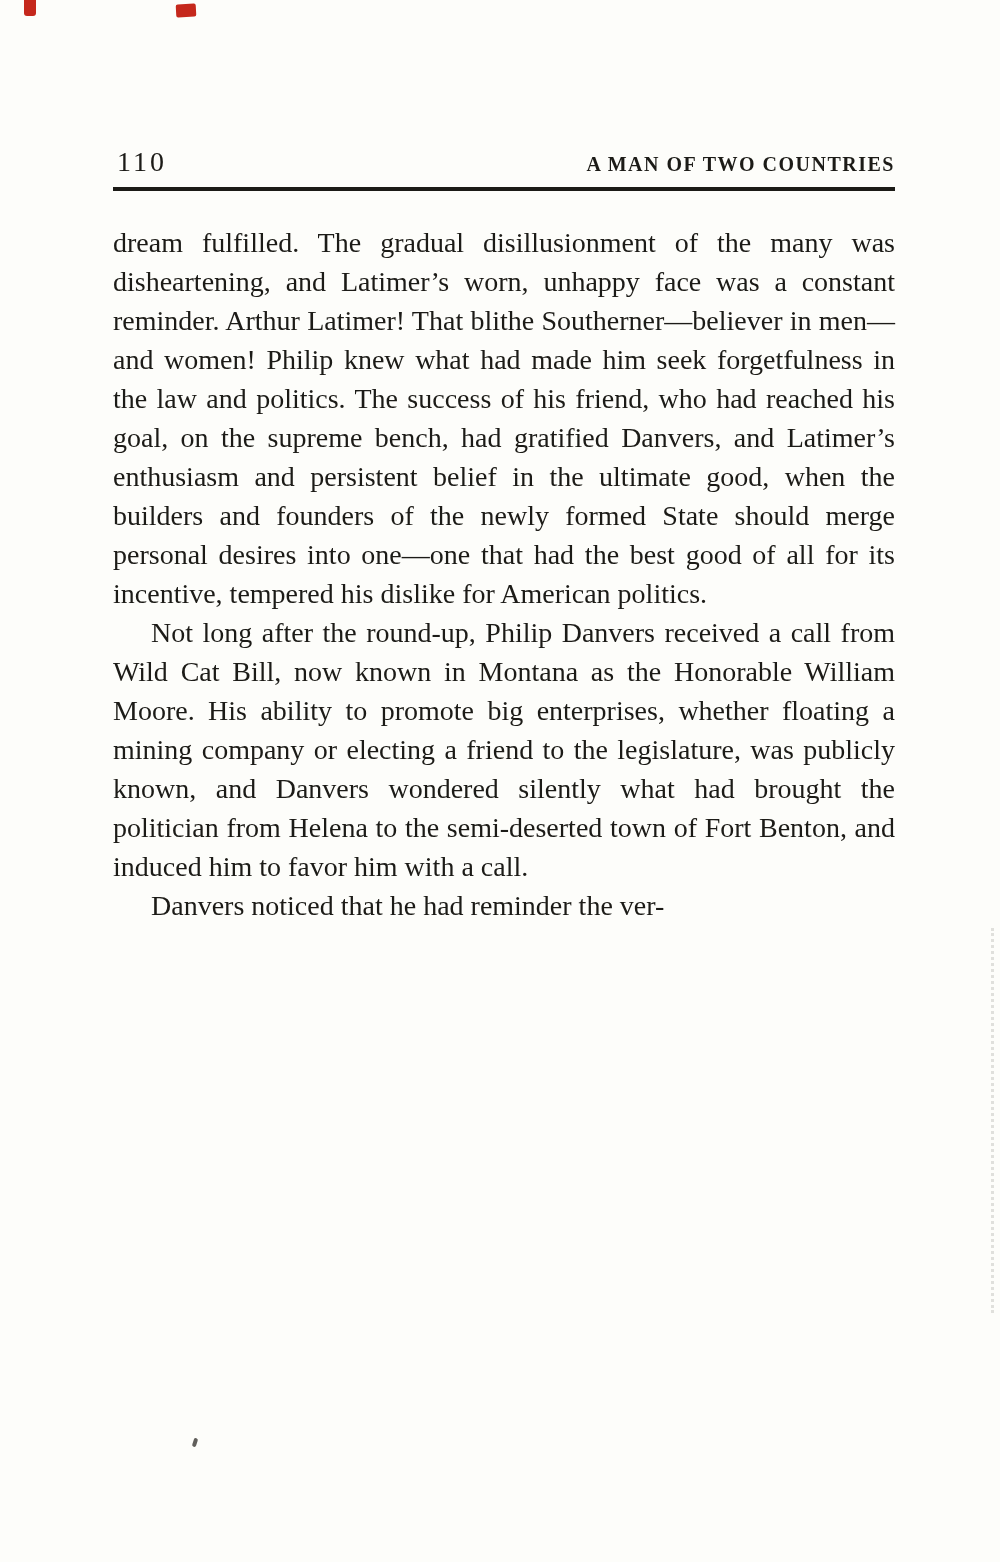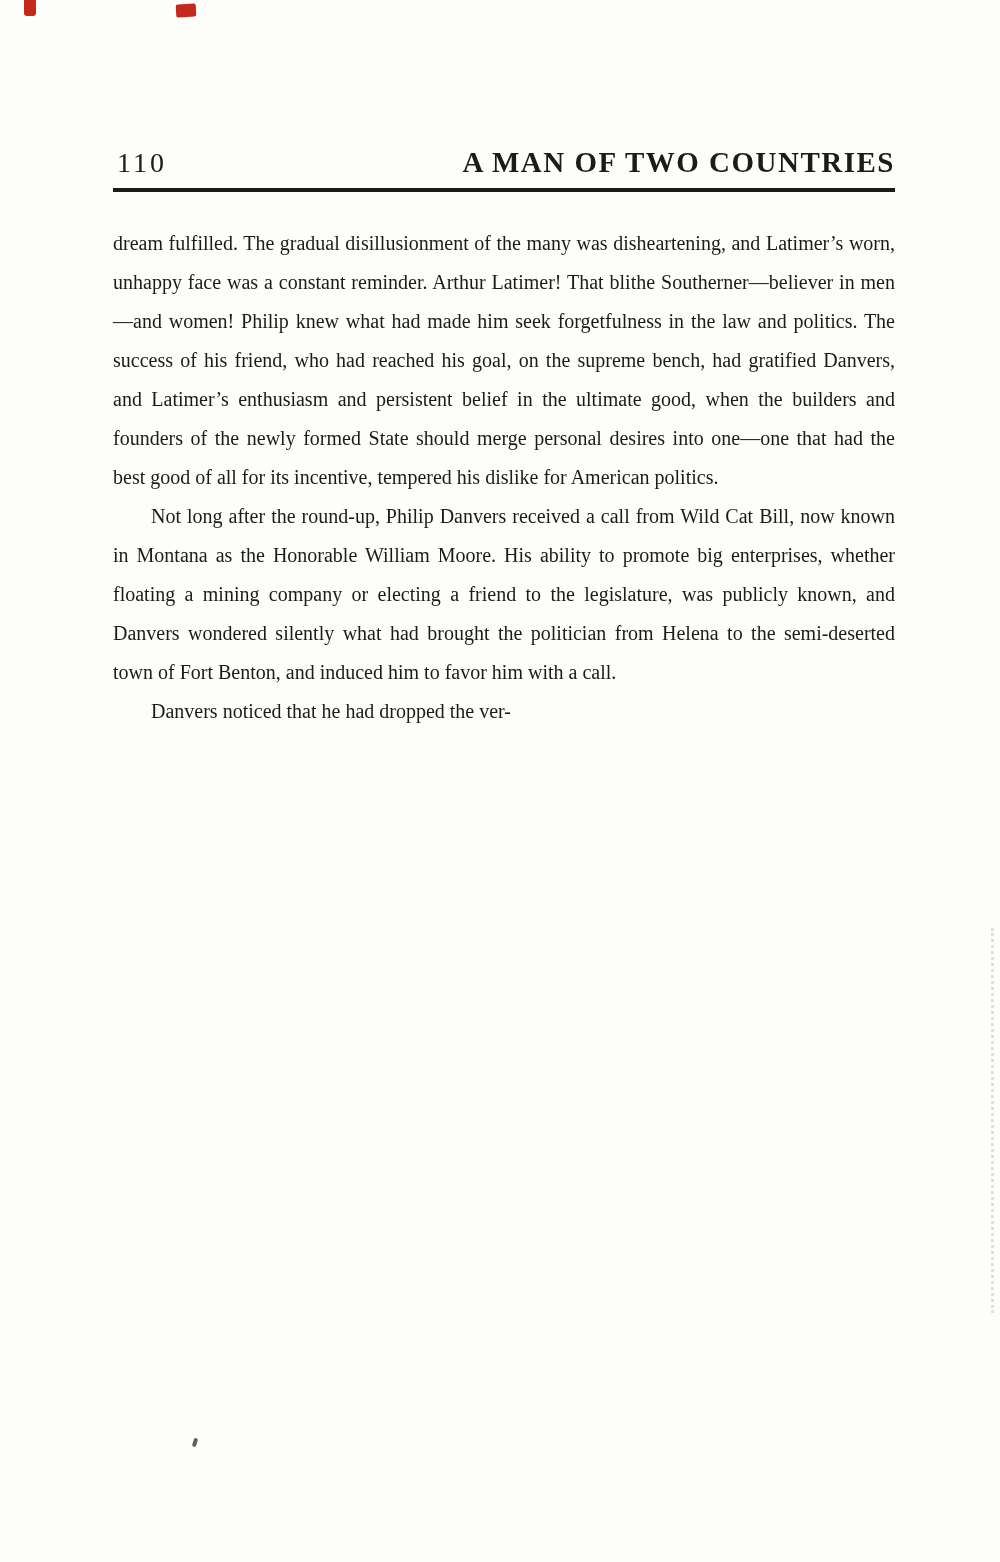--- a/index.html
+++ b/index.html
@@ -54,33 +54,33 @@
     justify-content: space-between;
     align-items: baseline;
   }
   .page-number {
     font-size: 28px;
     letter-spacing: 3px;
     font-weight: 500;
     padding-left: 4px;
   }
   .book-title {
-    font-size: 29px;
+    font-size: 20px;
     font-weight: 700;
     letter-spacing: 1.5px;
     white-space: nowrap;
   }
   .rule {
     margin-top: 9px;
     height: 4px;
     background: var(--ink);
   }
   .body-text {
     margin-top: 32px;
-    font-size: 20px;
+    font-size: 28px;
     line-height: 39px;
     font-weight: 500;
     text-align: justify;
   }
   .para { text-indent: 38px; }
   .para.no-indent { text-indent: 0; }
 </style>
 </head>
 <body>
 
@@ -96,17 +96,17 @@
     <header class="running-head">
       <span class="page-number">110</span>
       <span class="book-title">A MAN OF TWO COUNTRIES</span>
     </header>
 
     <div class="rule"></div>
 
     <main class="body-text">
       <p class="para no-indent">dream fulfilled.  The gradual disillusionment of the many was disheartening, and Latimer’s worn, unhappy face was a constant reminder.  Arthur Latimer!  That blithe Southerner—believer in men—and women!  Philip knew what had made him seek forgetfulness in the law and politics. The success of his friend, who had reached his goal, on the supreme bench, had gratified Danvers, and Latimer’s enthusiasm and persistent belief in the ultimate good, when the builders and founders of the newly formed State should merge personal desires into one—one that had the best good of all for its incentive, tempered his dislike for American politics.</p>
       <p class="para">Not long after the round-up, Philip Danvers received a call from Wild Cat Bill, now known in Montana as the Honorable William Moore. His ability to promote big enterprises, whether floating a mining company or electing a friend to the legislature, was publicly known, and Danvers wondered silently what had brought the politician from Helena to the semi-deserted town of Fort Benton, and induced him to favor him with a call.</p>
-      <p class="para">Danvers noticed that he had dropped the ver-</p>
+      <p class="para">Danvers noticed that he had reminder the ver-</p>
     </main>
 
   </div>
 </div>
 
 </body></html>

